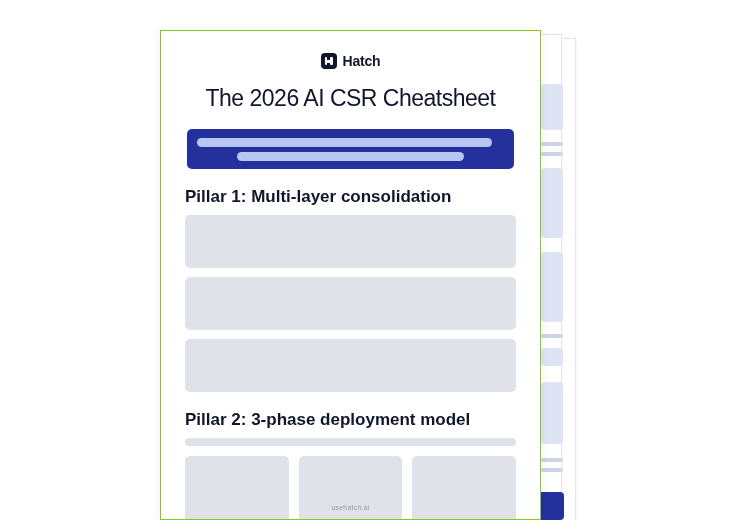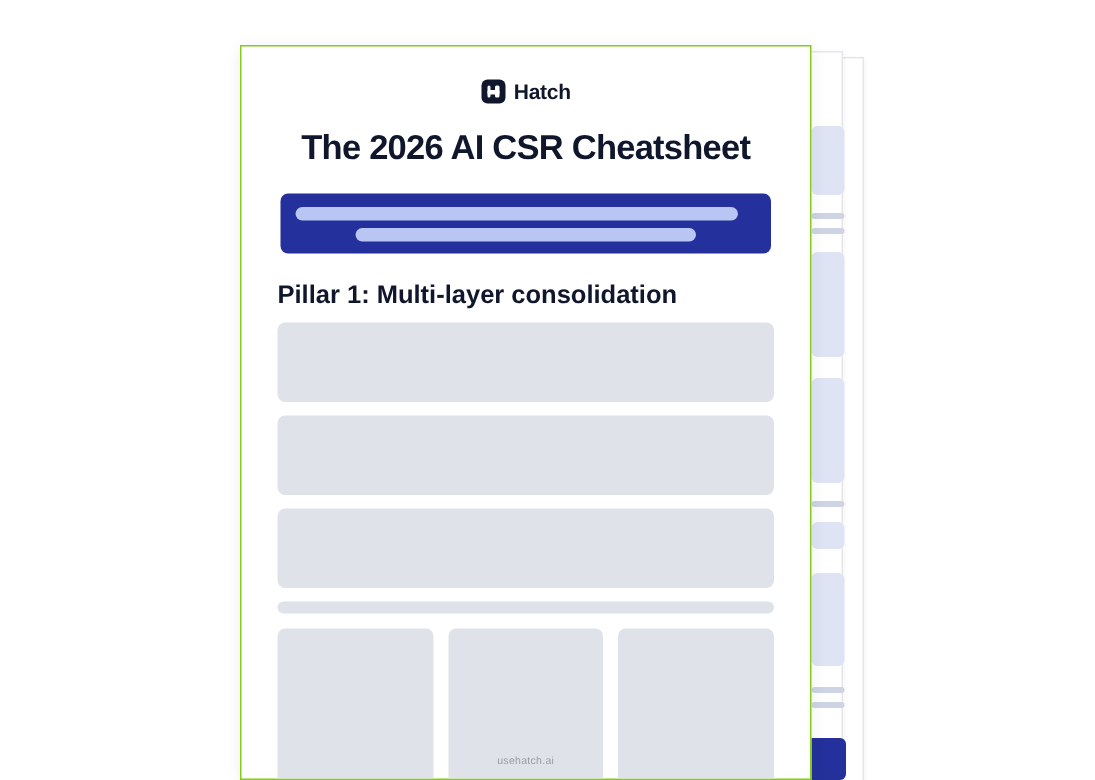--- a/index.html
+++ b/index.html
@@ -124,21 +124,21 @@
     font-weight: bold;
     color: #10162b;
     letter-spacing: -0.2px;
   }
 
   .doc-title {
     margin: 16px 20px 0 20px;
     text-align: center;
     font-size: 23px;
     line-height: 1.15;
-    font-weight: bold;
+    font-weight: normal;
     color: #10162b;
     letter-spacing: -0.5px;
   }
 
   
   .hero-band {
     margin: 18px 26px 0 26px;
     height: 40px;
     background: #24309b;
     border-radius: 5px;
@@ -240,20 +240,21 @@
   </div>
 
   <div class="section-title">Pillar 1: Multi-layer consolidation</div>
 
   <div class="card-stack">
     <div class="card card-tall"></div>
     <div class="card card-tall"></div>
     <div class="card card-tall"></div>
   </div>
 
+  <div class="section-title">Pillar 2: 3-phase deployment model</div>
 
   <div class="rule-line"></div>
 
   <div class="col-row">
     <div class="col-card"></div>
     <div class="col-card"></div>
     <div class="col-card"></div>
   </div>
 
   <div class="footer-url">usehatch.ai</div>

